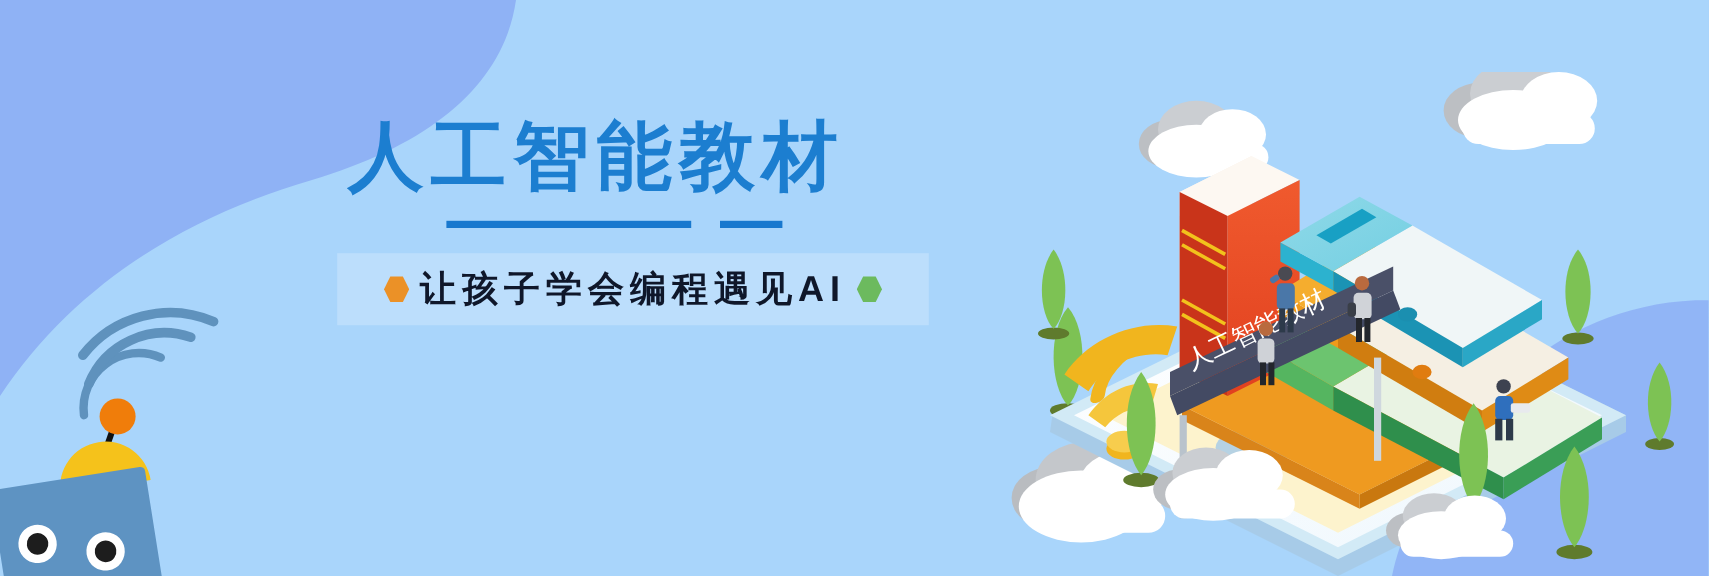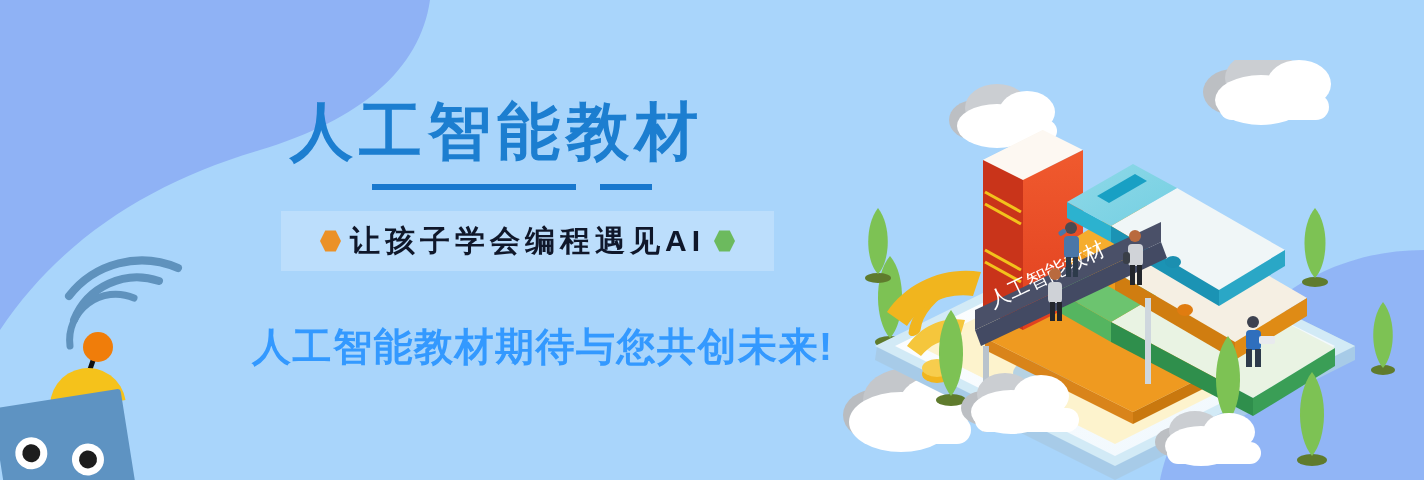--- a/index.html
+++ b/index.html
@@ -132,21 +132,20 @@
       <div class="divider-short"></div>
     </div>
 
     <div class="subtitle-band"></div>
     <div class="subtitle-row">
       <span class="hex hex-orange"></span>
       <span class="subtitle-text">让孩子学会编程遇见AI</span>
       <span class="hex hex-green"></span>
     </div>
 
-    <div class="tagline">人工智能教材期待与您共创未来!</div>
   </div>
 
   <svg class="illustration" viewBox="0 0 609 420">
 
     <defs>
       <linearGradient id="gTealTop" x1="0" y1="0" x2="1" y2="1">
         <stop offset="0" stop-color="#8fd9e8"></stop>
           <stop offset="1" stop-color="#74cfe2"></stop>
       </linearGradient>
       <linearGradient id="gRedFront" x1="0" y1="0" x2="0" y2="1">

